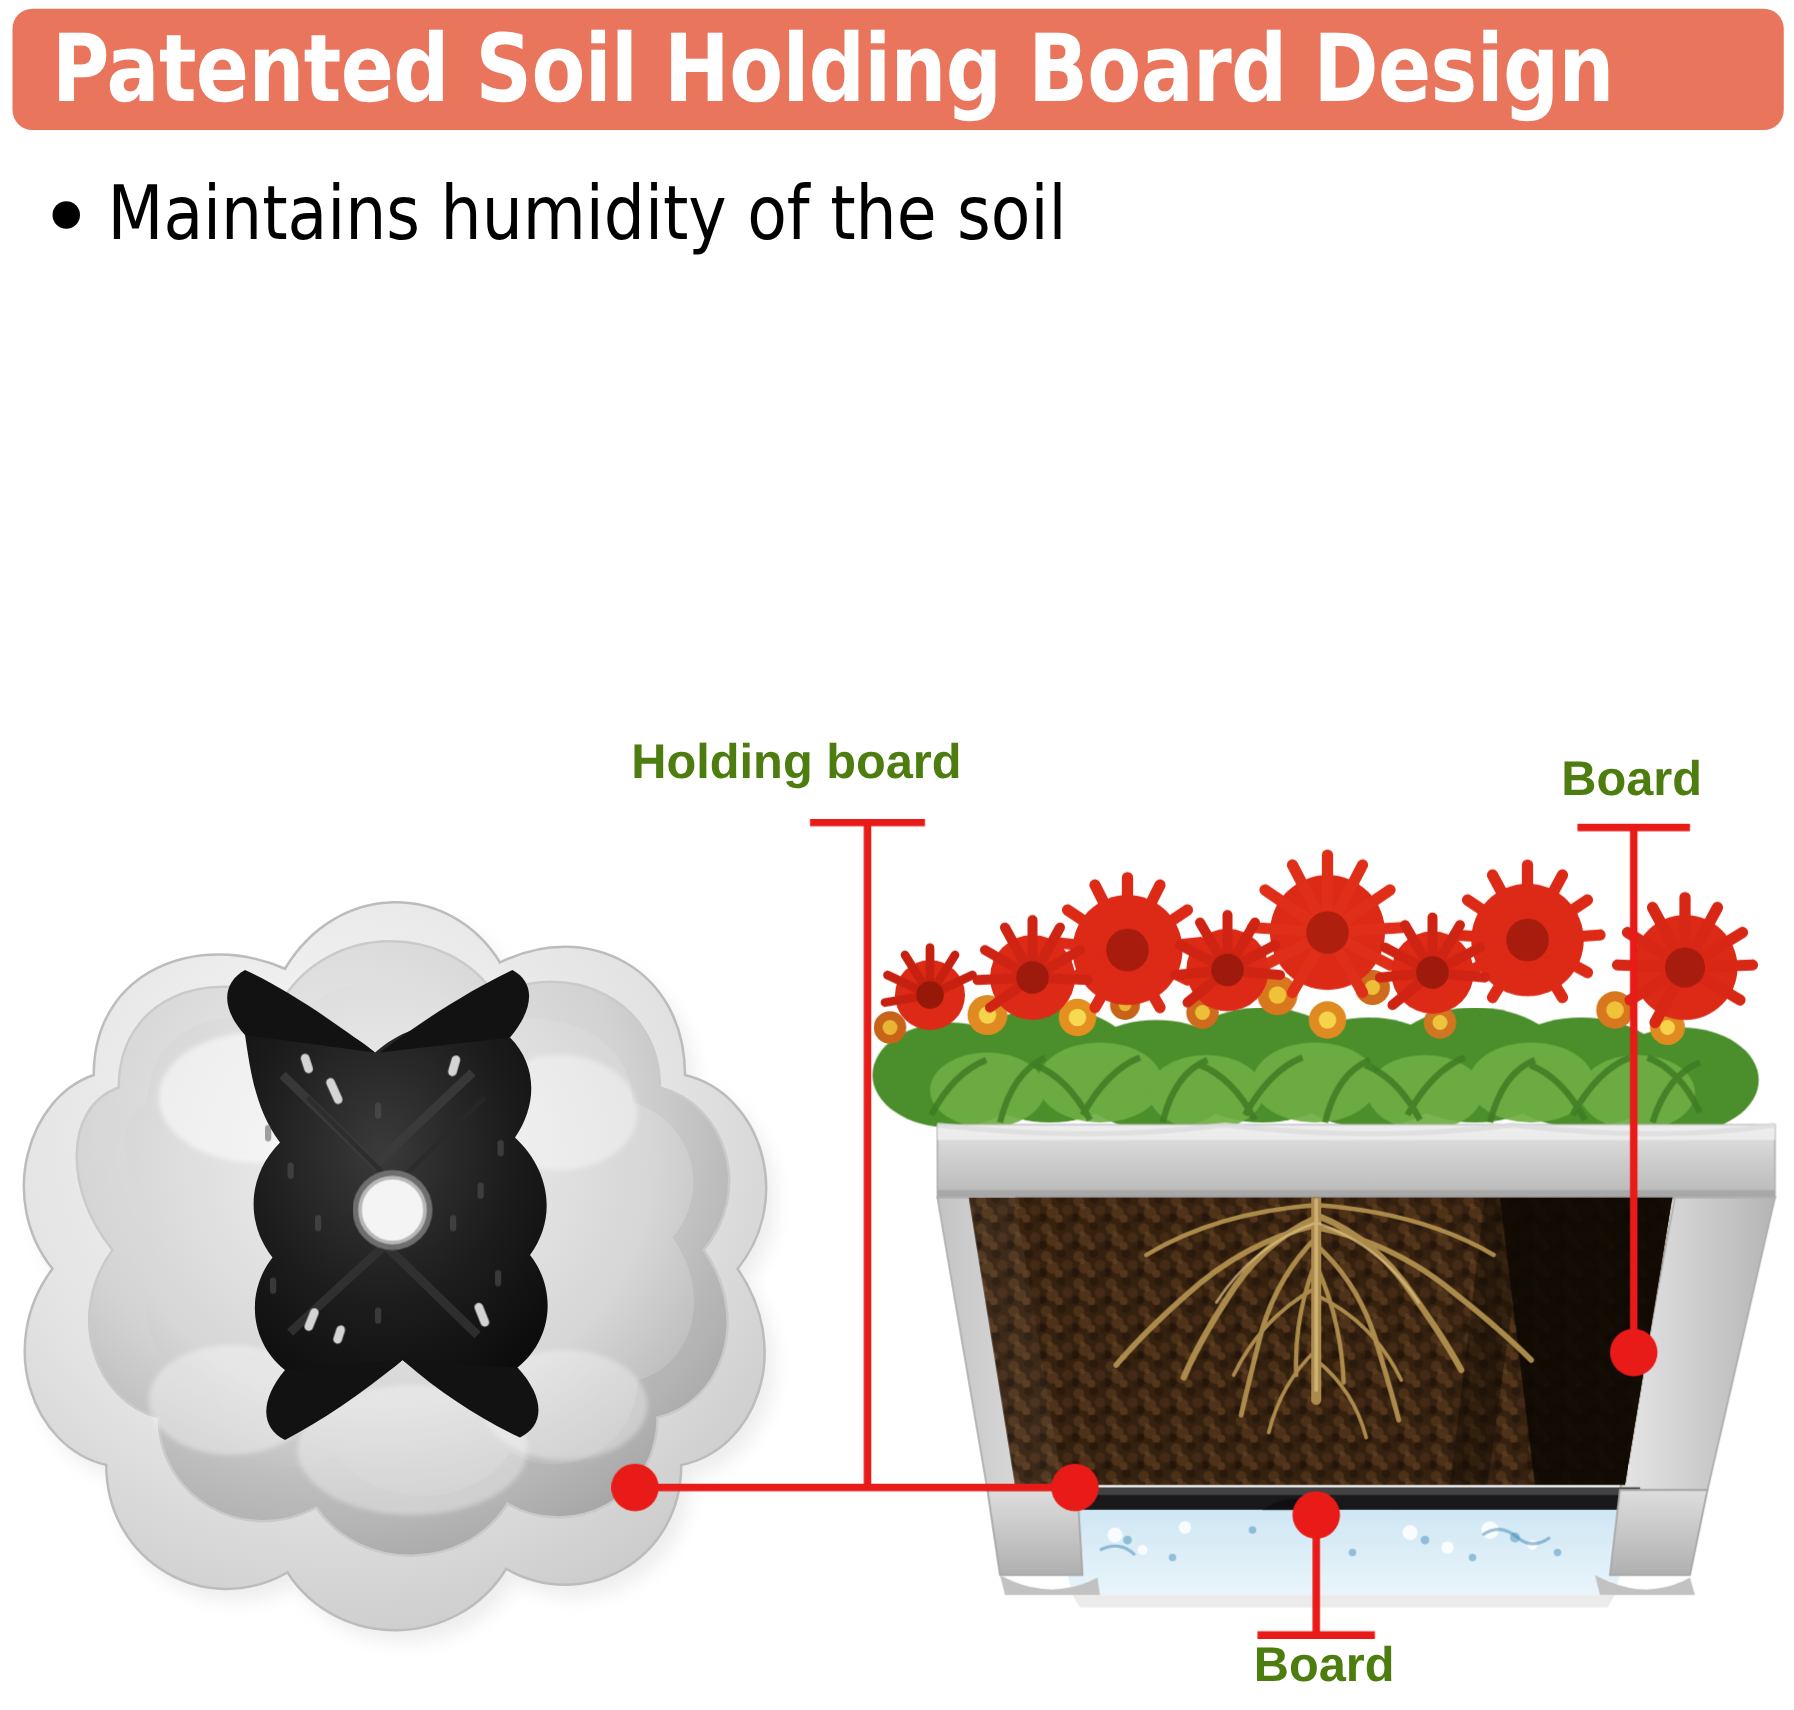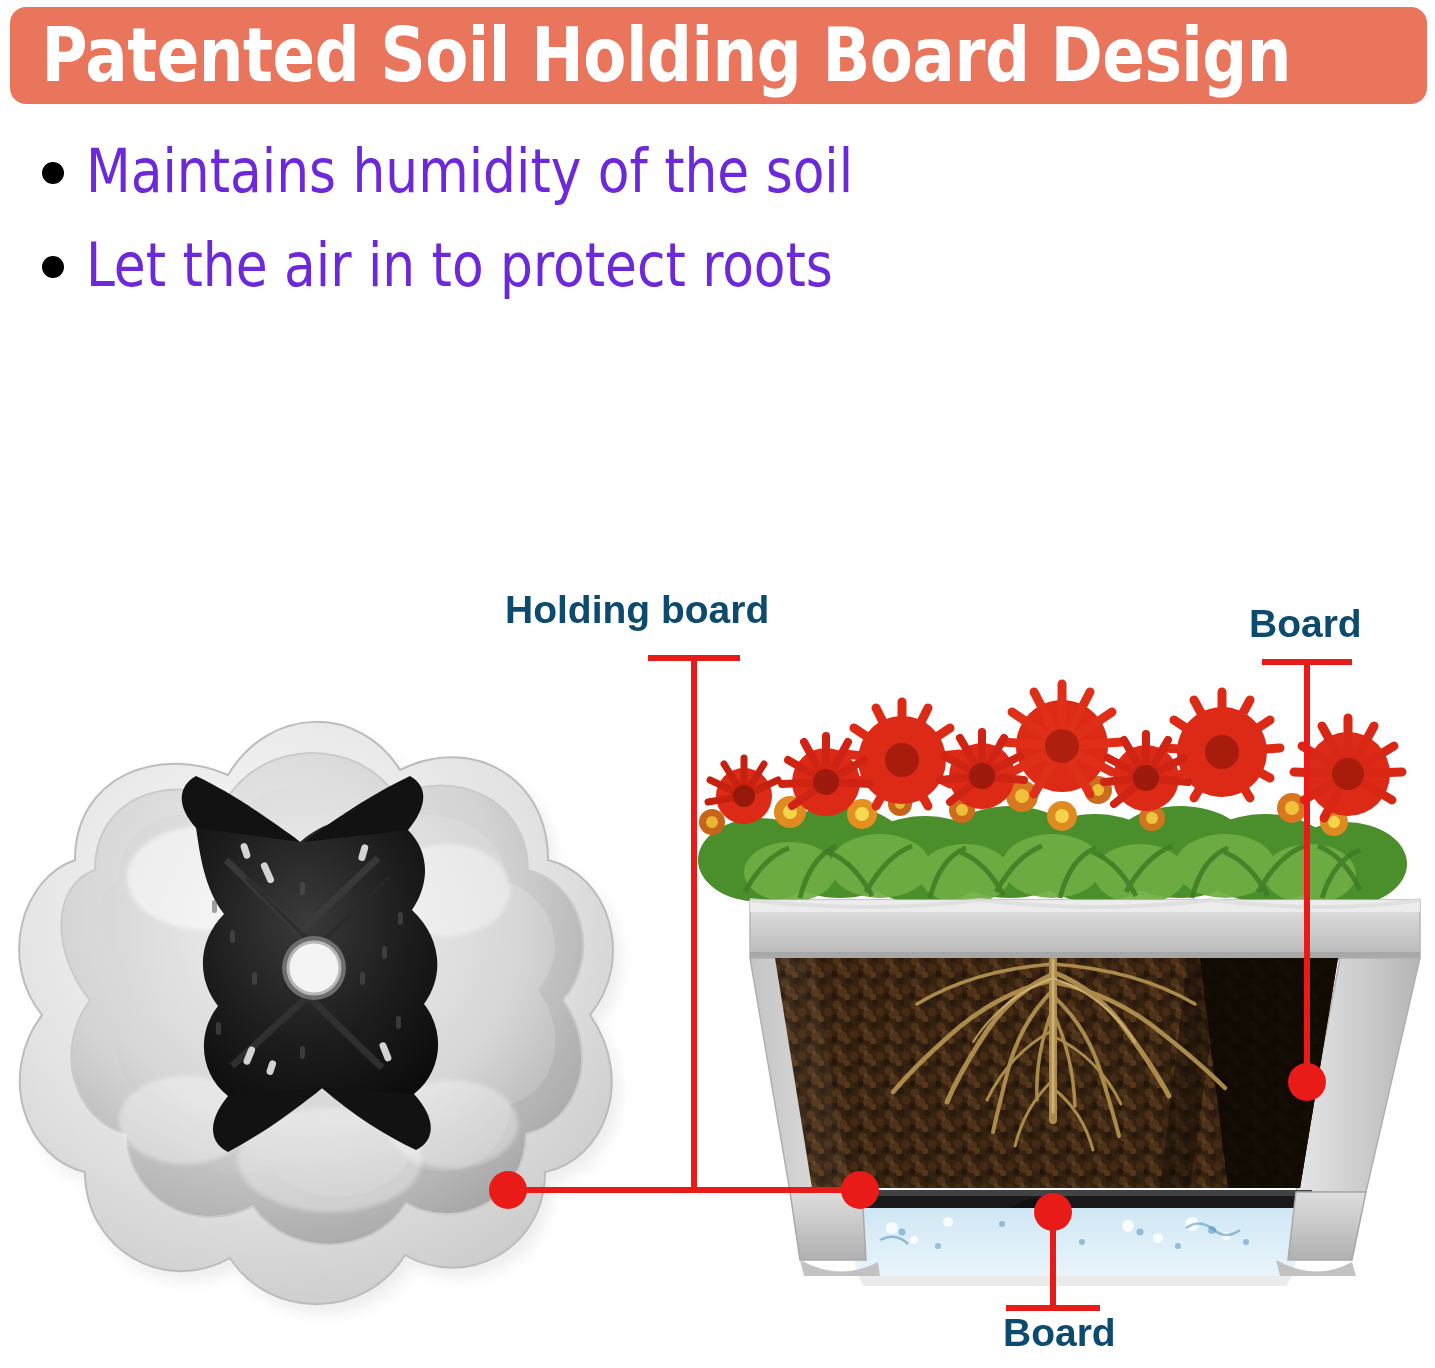--- a/index.html
+++ b/index.html
@@ -30,21 +30,21 @@
     transform:scaleX(0.93);
     transform-origin:left center;
     white-space:nowrap;
   }
 
   
   .bullets { position:absolute; left:42px; top:140px; width:1100px; }
   .bullet-row {
     display:flex; align-items:baseline;
     margin-bottom:30px;
-    color:#6d28d9;
+    color:#000000;
   }
   .bullet-dot {
     width:22px; height:22px; border-radius:50%;
     background:#000; flex:0 0 22px;
     margin-right:22px;
     position:relative; top:-8px;
   }
   .bullet-text {
     font-family:"Liberation Sans Narrow","DejaVu Sans Condensed","Liberation Sans", sans-serif;
     font-size:60px; font-weight:normal; line-height:1.06;
@@ -52,21 +52,21 @@
     transform:scaleX(0.96);
     transform-origin:left center;
   }
 
   
   .callout {
     position:absolute;
     font-family:"Liberation Sans", sans-serif;
     font-weight:bold;
     font-size:39px;
-    color:#0c4a6e;
+    color:#4d7c0f;
     white-space:nowrap;
     text-align:center;
   }
   #label-holding-board { left:505px; top:588px; }
   #label-soil          { left:1249px; top:602px; }
   #label-water         { left:1003px; top:1311px; }
 
   
   #figure { position:absolute; left:0; top:560px; width:1435px; height:808px; }
 </style>
@@ -76,24 +76,20 @@
 <div id="page">
 
   <div class="banner">
     <div class="banner-title">Patented Soil Holding Board Design</div>
   </div>
 
   <div class="bullets">
     <div class="bullet-row">
       <span class="bullet-dot"></span>
       <span class="bullet-text">Maintains humidity of the soil</span>
-    </div>
-    <div class="bullet-row">
-      <span class="bullet-dot"></span>
-      <span class="bullet-text">Let the air in to protect roots</span>
     </div>
   </div>
 
   <div class="callout" id="label-holding-board">Holding board</div>
   <div class="callout" id="label-soil">Board</div>
   <div class="callout" id="label-water">Board</div>
 
   <svg id="figure" viewBox="0 0 1435 808">
     <defs>
 

